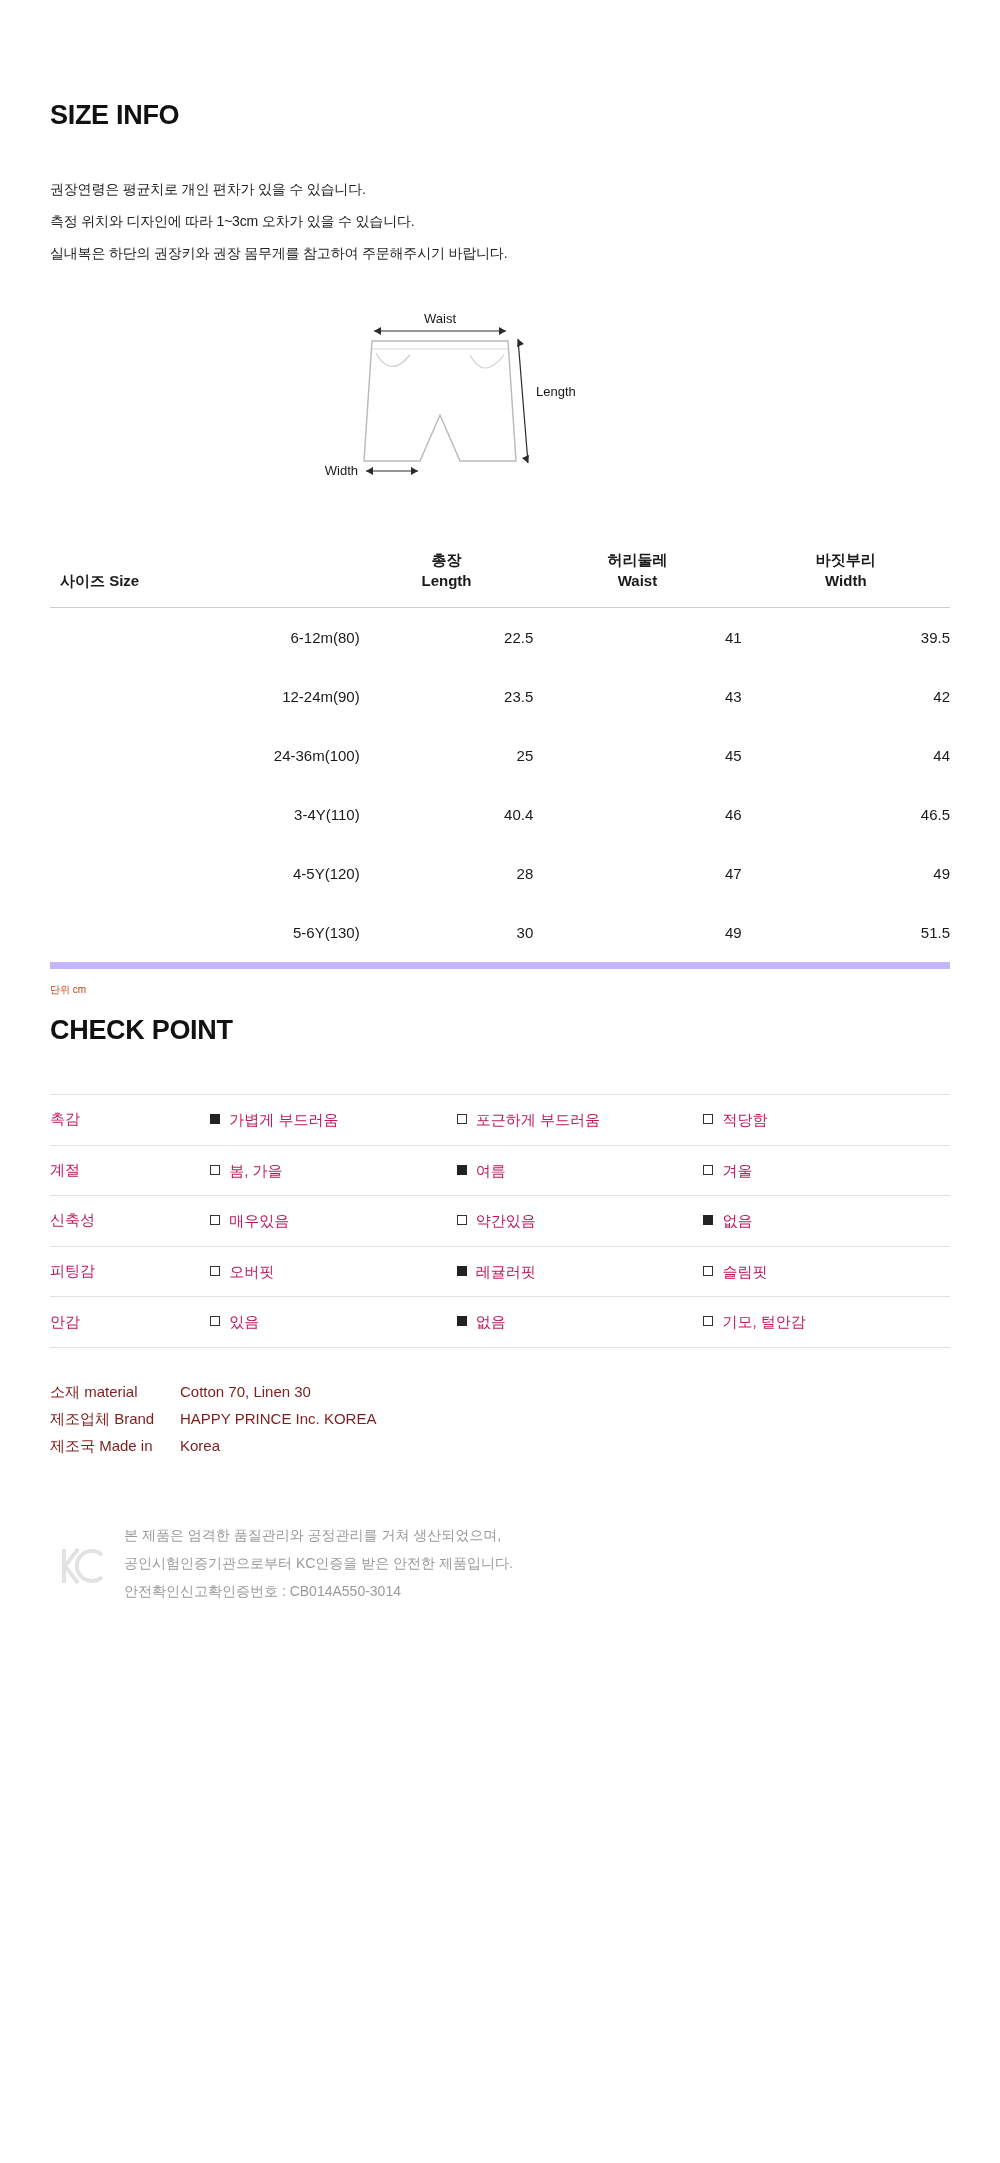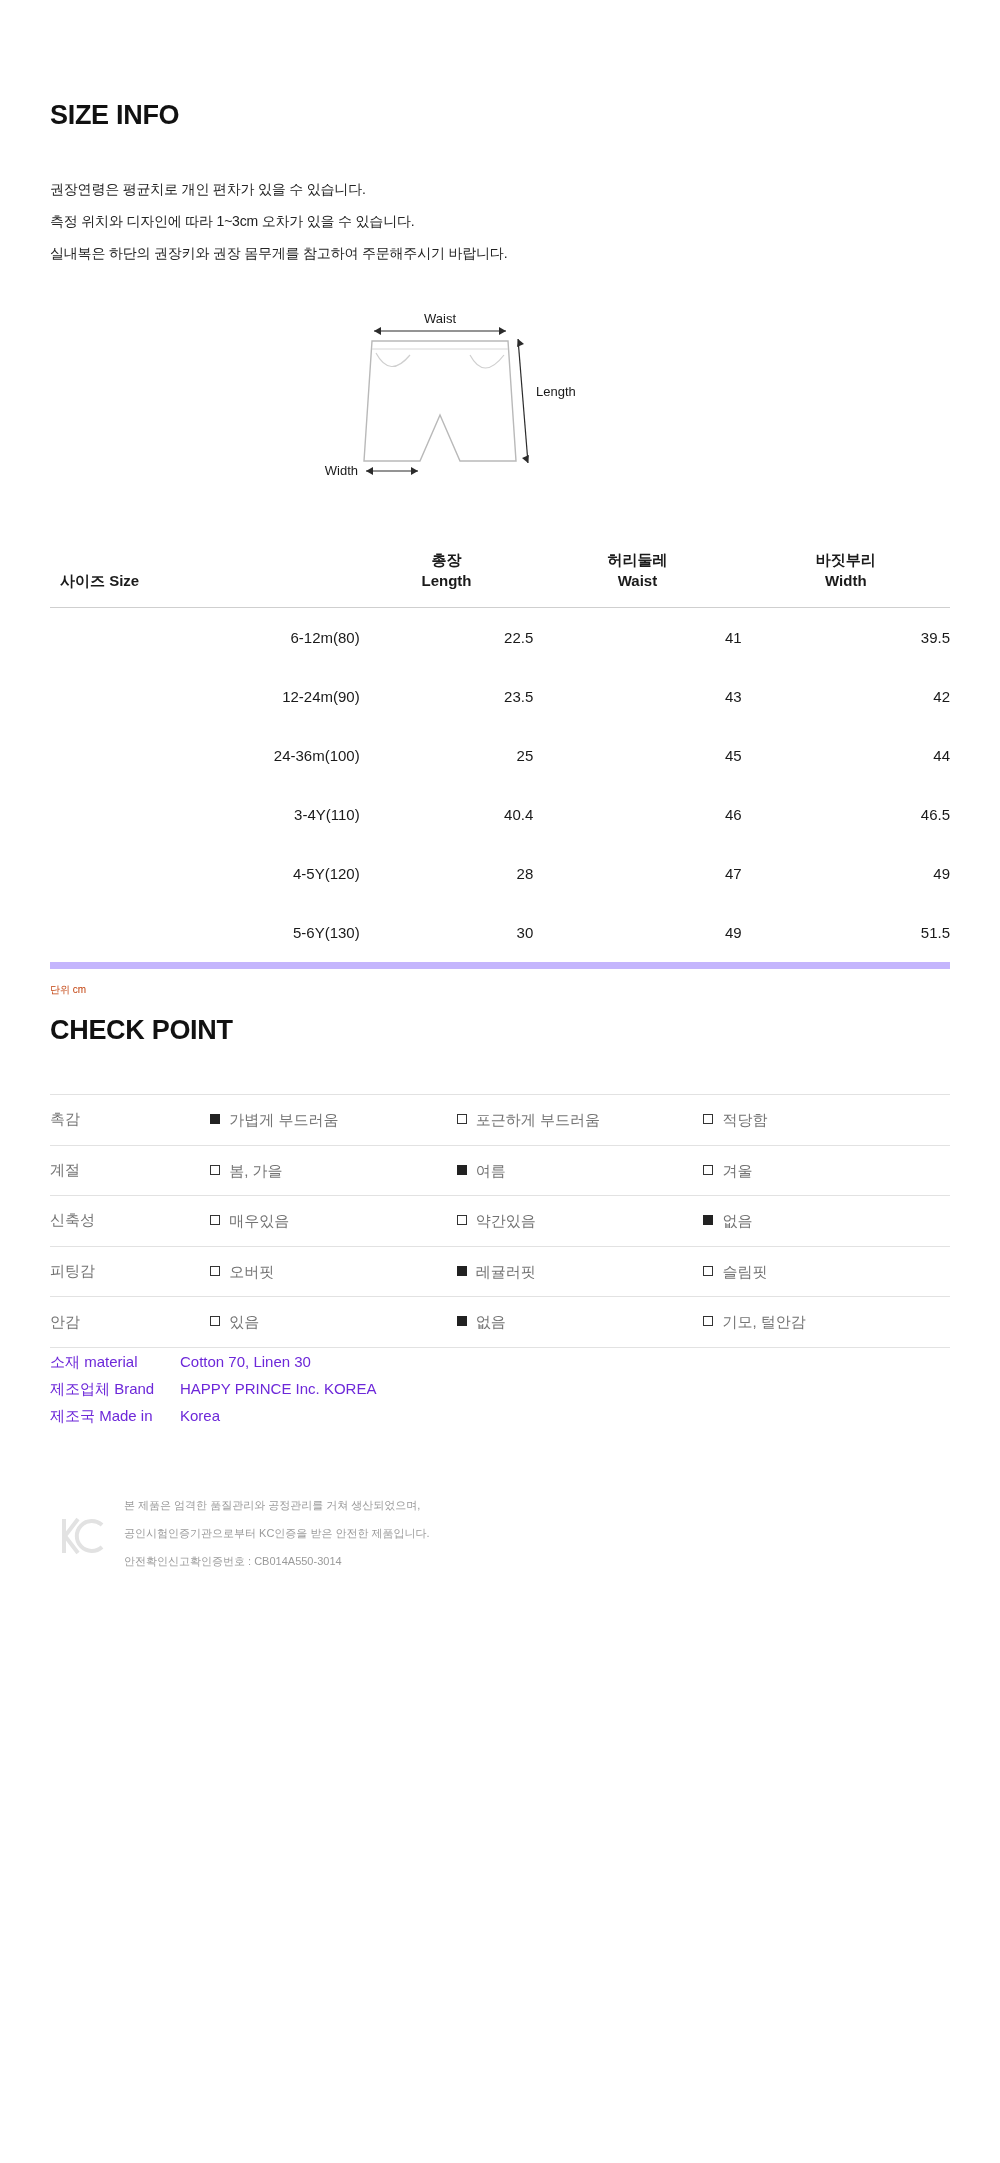--- a/index.html
+++ b/index.html
@@ -94,63 +94,64 @@
   table.check-table {
     width: 100%;
     border-collapse: collapse;
     margin-top: 48px;
   }
   table.check-table tr { border-bottom: 1px solid #e2e2e2; }
   table.check-table tr:first-child { border-top: 1px solid #e2e2e2; }
   table.check-table td {
     padding: 15px 0;
     font-size: 15px;
-    color: #737373;
+    color: #be185d;
     vertical-align: middle;
   }
   td.check-label { width: 130px; padding-left: 2px; }
   td.check-opt { width: 200px; }
   .chk {
     display: inline-block;
     width: 10px; height: 10px;
     border: 1px solid #333;
     margin-right: 9px;
     position: relative;
     top: -1px;
     vertical-align: middle;
   }
   .chk.on { background: #222; border-color: #222; }
   .opt-label { vertical-align: middle; }
 
   
   .material-info {
+    margin-top: 30px;
     font-size: 15px;
     line-height: 27px;
-    color: #6d28d9;
+    color: #7f1d1d;
   }
   .material-info .row { display: flex; }
   .material-info .k { width: 130px; }
   .material-info .v { }
 
   
   .kc-block {
     margin-top: 62px;
     display: flex;
     align-items: center;
     padding-bottom: 80px;
   }
   .kc-logo {
     width: 62px;
     height: 62px;
     flex: 0 0 62px;
     margin-right: 12px;
     margin-top: 6px;
   }
   .kc-text {
-    font-size: 11px;
+    font-size: 14px;
     line-height: 28px;
     color: #9a9a9a;
   }
 </style>
 </head>
 <body>
 
 <div class="page">
 
   <h1 class="section-title" id="size-info-title">SIZE INFO</h1>

